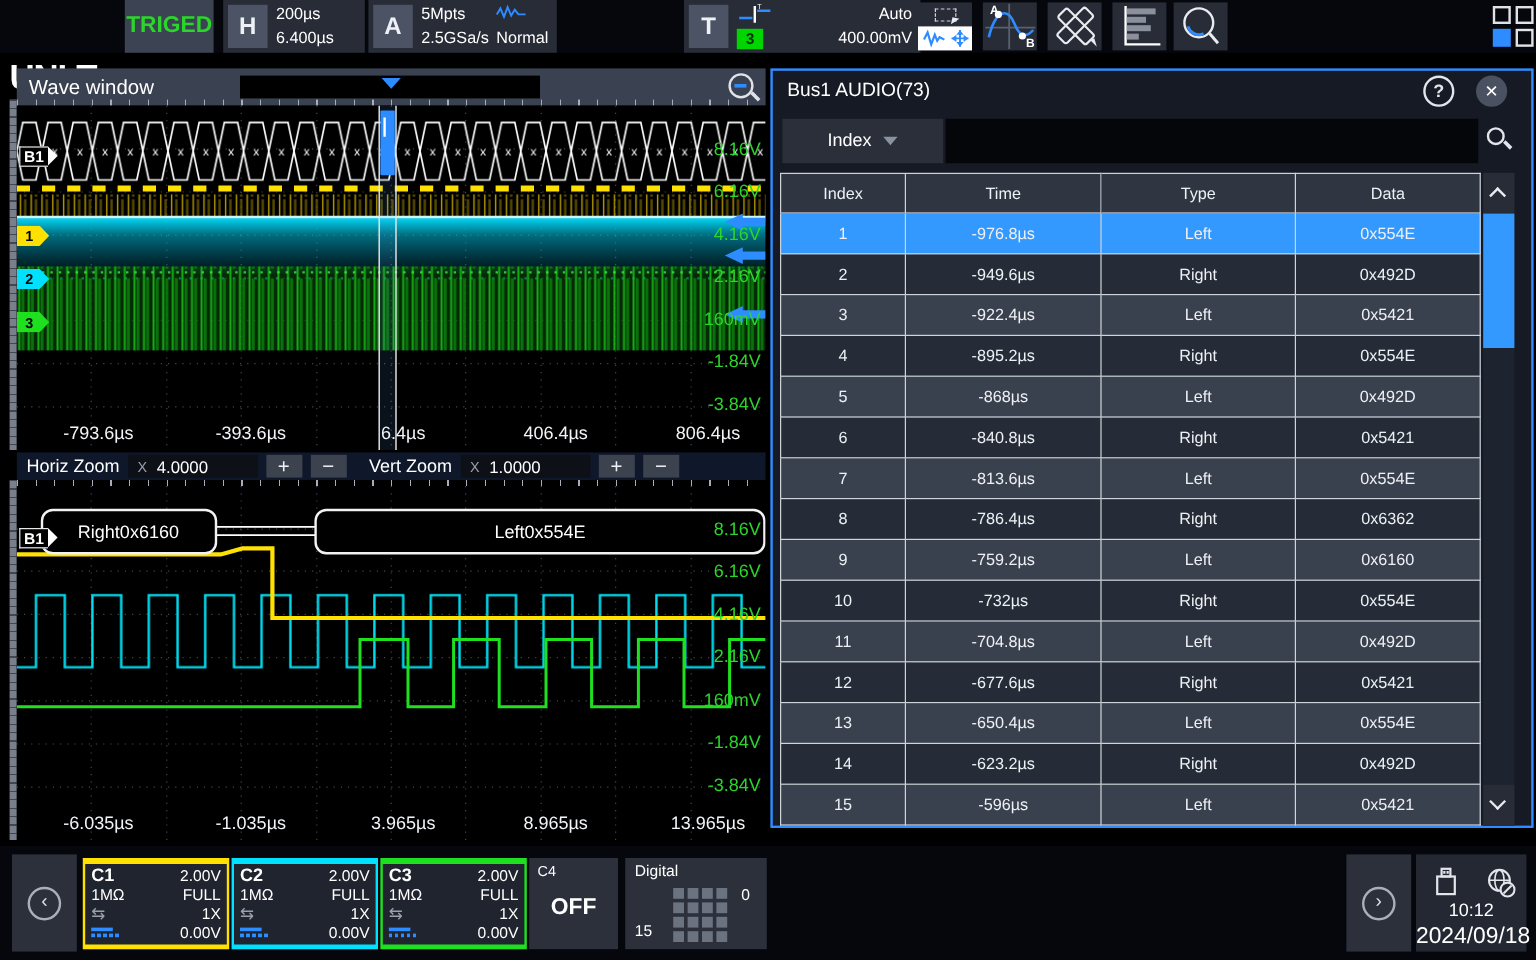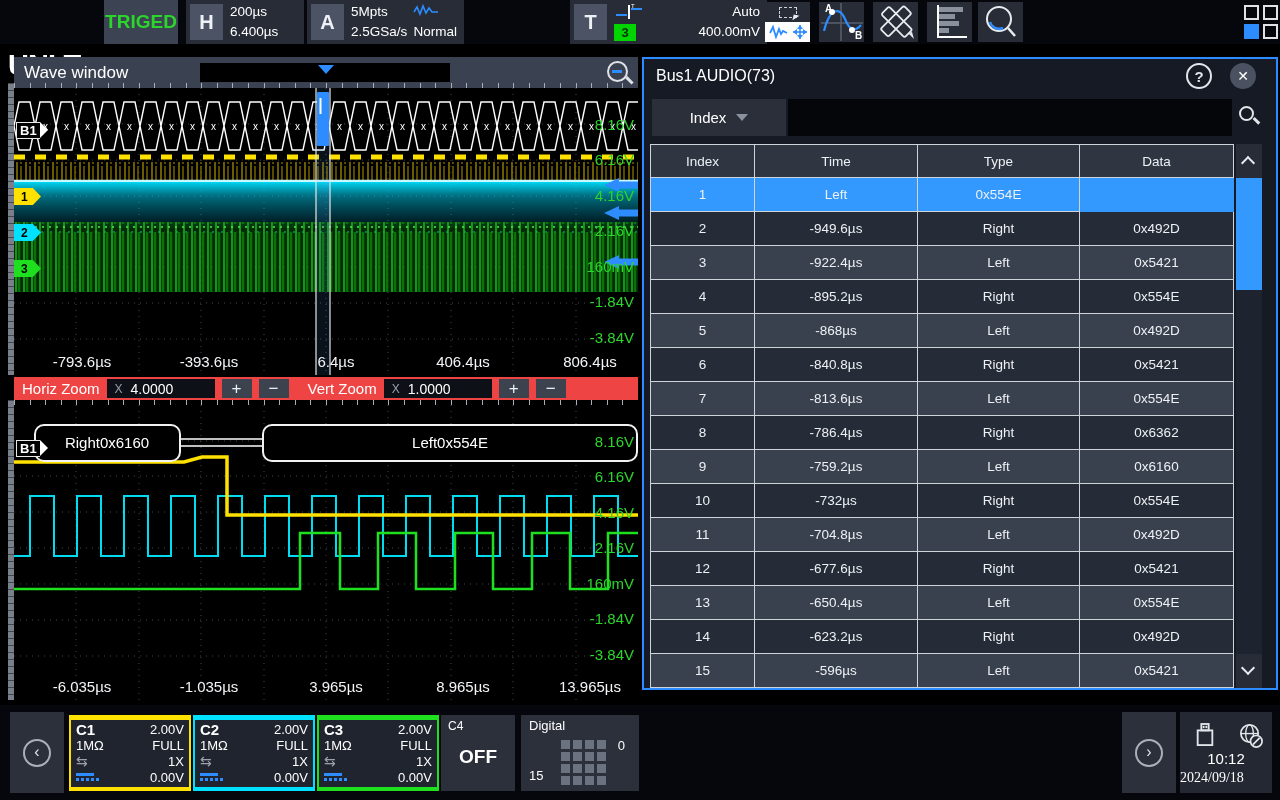--- a/index.html
+++ b/index.html
@@ -69,21 +69,21 @@
 
   .btag { position:absolute; left:2px; display:flex; align-items:center; height:28px; }
   .btag b { background:#000; color:#fff; font-size:13px; font-weight:600; padding:0 3px;
     border:1px solid #e8e8e8; border-right:none; line-height:15px; }
   .btag i { width:0; height:0; border-left:8px solid #fff; border-top:8px solid transparent; border-bottom:8px solid transparent; }
   .ctag { position:absolute; left:0; width:27px; height:17px; color:#000; font-size:12px; font-weight:700;
     display:flex; align-items:center; padding-left:7px;
     clip-path:polygon(0 0,70% 0,100% 50%,70% 100%,0 100%); }
 
   
-  #zoombar { position:absolute; left:14px; top:377px; width:624px; height:23px; background:#ef4444;
+  #zoombar { position:absolute; left:14px; top:377px; width:624px; height:23px; background:#0f172a;
     display:flex; align-items:center; gap:7px; padding-left:8px; font-size:15px; }
   .zfield { display:flex; align-items:center; gap:8px; background:#0d1016; height:19px; width:108px; padding:0 8px; }
   .zfield em { font-style:normal; color:#98a0ac; font-size:12px; }
   .zfield b { font-weight:400; font-size:14px; }
   .zbtn { width:30px; height:19px; background:#3c434f; color:#eef1f5; font-size:17px; line-height:17px;
     display:flex; align-items:center; justify-content:center; }
 
   
   #bus-panel { position:absolute; left:642px; top:57px; width:636px; height:633px;
     border:2px solid #2d8cff; background:#151a24; }
@@ -138,21 +138,21 @@
   #c4card { position:absolute; left:441px; top:10px; width:74px; height:76px; background:#2b303b; padding:4px 7px; }
   #c4card .off { text-align:center; font-size:19px; font-weight:700; margin-top:13px; }
   #digcard { position:absolute; left:521px; top:10px; width:118px; height:76px; background:#2b303b; padding:3px 8px; }
   .diggrid { position:absolute; left:40px; top:25px; display:grid; grid-template-columns:repeat(4,9px);
     grid-template-rows:repeat(4,9px); gap:3px; }
   .diggrid i { background:#6b7280; }
   #dig0 { position:absolute; right:14px; top:23px; font-size:13px; }
   #dig15 { position:absolute; left:8px; bottom:8px; font-size:13px; }
   #statuscard { position:absolute; left:1180px; top:7px; width:92px; height:81px; background:#232833; }
   #clock-time { position:absolute; left:0; width:100%; top:38px; text-align:center; font-size:15px; }
-  #clock-date { position:absolute; left:0; width:100%; top:58px; text-align:left; font-size:14px;font-family:Liberation Serif, serif; }
+  #clock-date { position:absolute; left:0; width:100%; top:58px; text-align:right; font-size:19px; }
 
   svg { display:block; }
   svg text { font-family:"Liberation Sans", sans-serif; }
 </style>
 </head>
 <body>
 
 <div id="topbar">
   <div class="logo">UNI-T</div>
   <div class="triged">TRIGED</div>
@@ -496,20 +496,21 @@
   <div id="table">
     <div class="trow" id="thead">
       <div>Index</div>
       <div>Time</div>
       <div>Type</div>
       <div>Data</div>
     </div>
     <div id="tbody">
         <div class="trow sel">
         <div>1</div>
+        <div>-976.8µs</div>
         <div>Left</div>
         <div>0x554E</div>
       </div>
         <div class="trow">
         <div>2</div>
         <div>-949.6µs</div>
         <div>Right</div>
         <div>0x492D</div>
       </div>
         <div class="trow alt">

